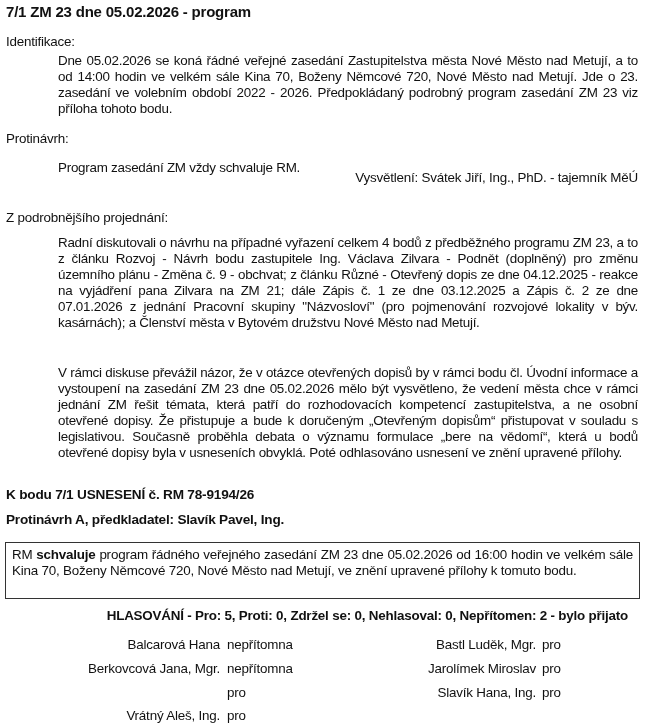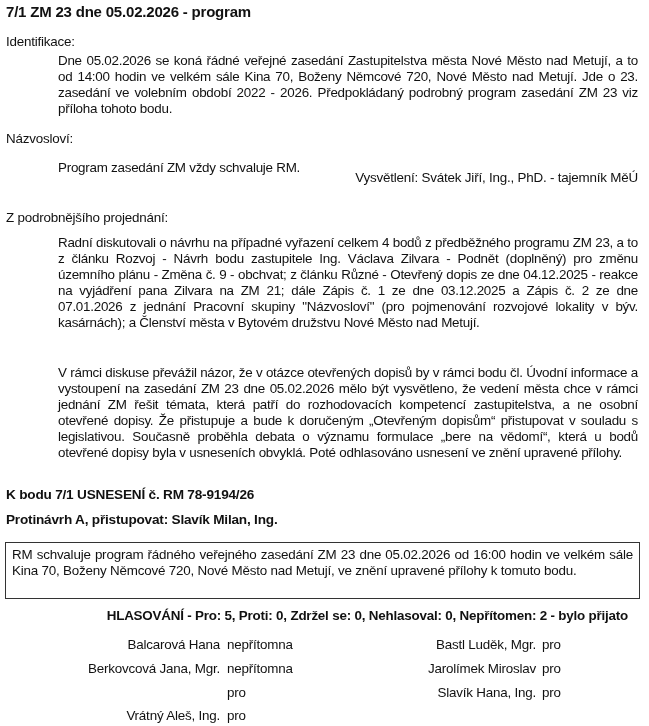--- a/index.html
+++ b/index.html
@@ -56,21 +56,21 @@
       left: 5px;
       top: 542px;
       width: 621px;
       height: 47px;
       border: 1px solid #333333;
       padding: 4px 6px 4px 6px;
       line-height: 16px;
       text-align: justify;
       letter-spacing: -0.2px;
     }
-    .resolution-box b { font-weight: normal; }
+    .resolution-box b { font-weight: bold; }
     .vote-summary {
       right: 21px;
       top: 608px;
       letter-spacing: -0.2px;
       font-weight: bold;
     }
     .vote-row {
       height: 23.5px;
       position: absolute;
       letter-spacing: -0.2px;
@@ -92,30 +92,30 @@
     .col-right-status { left: 542px; }
   </style>
 </head>
 <body>
 
 <div class="abs title">7/1 ZM 23 dne 05.02.2026 - program</div>
 
 <div class="abs label" style="top:34px;">Identifikace:</div>
 <div class="abs para" style="top:53px;">Dne 05.02.2026 se koná řádné veřejné zasedání Zastupitelstva města Nové Město nad Metují, a to od 14:00 hodin ve velkém sále Kina 70, Boženy Němcové 720, Nové Město nad Metují. Jde o 23. zasedání ve volebním období 2022 - 2026. Předpokládaný podrobný program zasedání ZM 23 viz příloha tohoto bodu.</div>
 
-<div class="abs label" style="top:131px;">Názvosloví:</div>
+<div class="abs label" style="top:131px;">Protinávrh:</div>
 <div class="abs para-nojust" style="top:143px;margin-top:17px;">Program zasedání ZM vždy schvaluje RM.</div>
 <div class="abs explainer">Vysvětlení: Svátek Jiří, Ing., PhD. - tajemník MěÚ</div>
 
 <div class="abs label" style="top:210px;">Z podrobnějšího projednání:</div>
 <div class="abs para" style="top:235px;">Radní diskutovali o návrhu na případné vyřazení celkem 4 bodů z předběžného programu ZM 23, a to z článku Rozvoj - Návrh bodu zastupitele Ing. Václava Zilvara - Podnět (doplněný) pro změnu územního plánu - Změna č. 9 - obchvat; z článku Různé - Otevřený dopis ze dne 04.12.2025 - reakce na vyjádření pana Zilvara na ZM 21; dále Zápis č. 1 ze dne 03.12.2025 a Zápis č. 2 ze dne 07.01.2026 z jednání Pracovní skupiny "Názvosloví" (pro pojmenování rozvojové lokality v býv. kasárnách); a Členství města v Bytovém družstvu Nové Město nad Metují.</div>
 <div class="abs para" style="top:365px;">V rámci diskuse převážil názor, že v otázce otevřených dopisů by v rámci bodu čl. Úvodní informace a vystoupení na zasedání ZM 23 dne 05.02.2026 mělo být vysvětleno, že vedení města chce v rámci jednání ZM řešit témata, která patří do rozhodovacích kompetencí zastupitelstva, a ne osobní otevřené dopisy. Že přistupuje a bude k doručeným „Otevřeným dopisům“ přistupovat v souladu s legislativou. Současně proběhla debata o významu formulace „bere na vědomí“, která u bodů otevřené dopisy byla v usneseních obvyklá. Poté odhlasováno usnesení ve znění upravené přílohy.</div>
 
 <div class="abs heading-bold" style="top:487px;">K bodu 7/1 USNESENÍ č. RM 78-9194/26</div>
-<div class="abs heading-bold" style="top:512px;">Protinávrh A, přistupovat: Slavík Milan, Ing.</div>
+<div class="abs heading-bold" style="top:512px;">Protinávrh A, předkladatel: Slavík Pavel, Ing.</div>
 
 <div class="abs resolution-box">
   <span>RM</span>
   <b>schvaluje</b>
   <span>program řádného veřejného zasedání ZM 23 dne 05.02.2026 od 16:00 hodin ve velkém sále Kina 70, Boženy Němcové 720, Nové Město nad Metují, ve znění upravené přílohy k tomuto bodu.</span>
 </div>
 
 <div class="abs vote-summary">HLASOVÁNÍ - Pro: 5, Proti: 0, Zdržel se: 0, Nehlasoval: 0, Nepřítomen: 2 - bylo přijato</div>
 
 <div>

